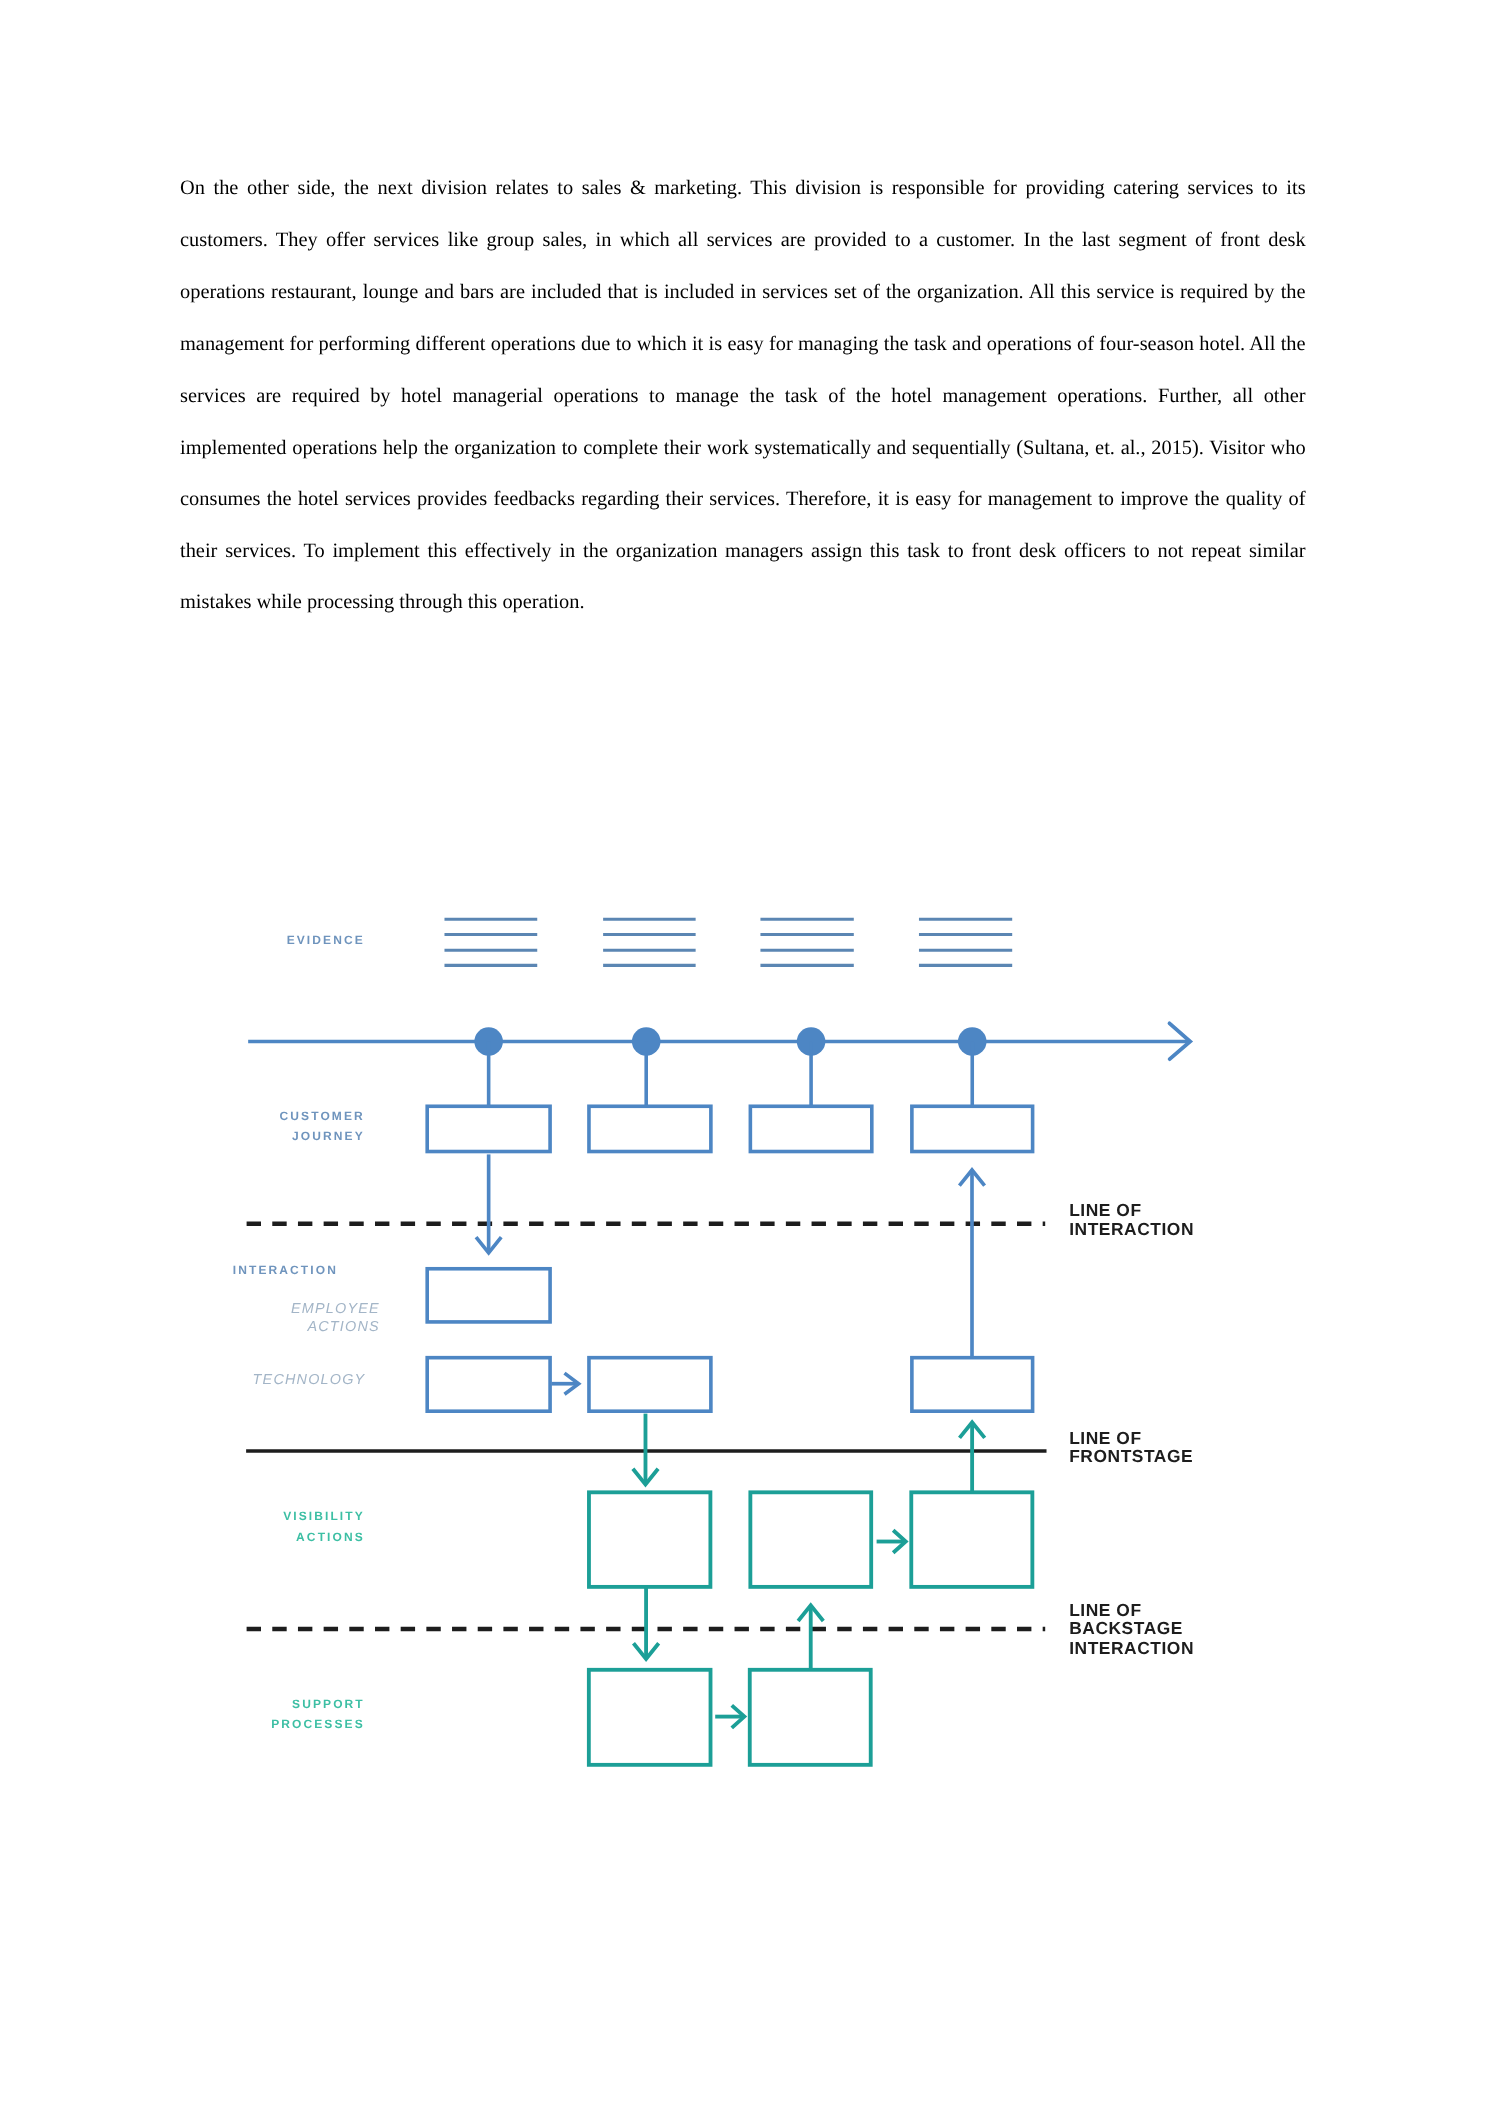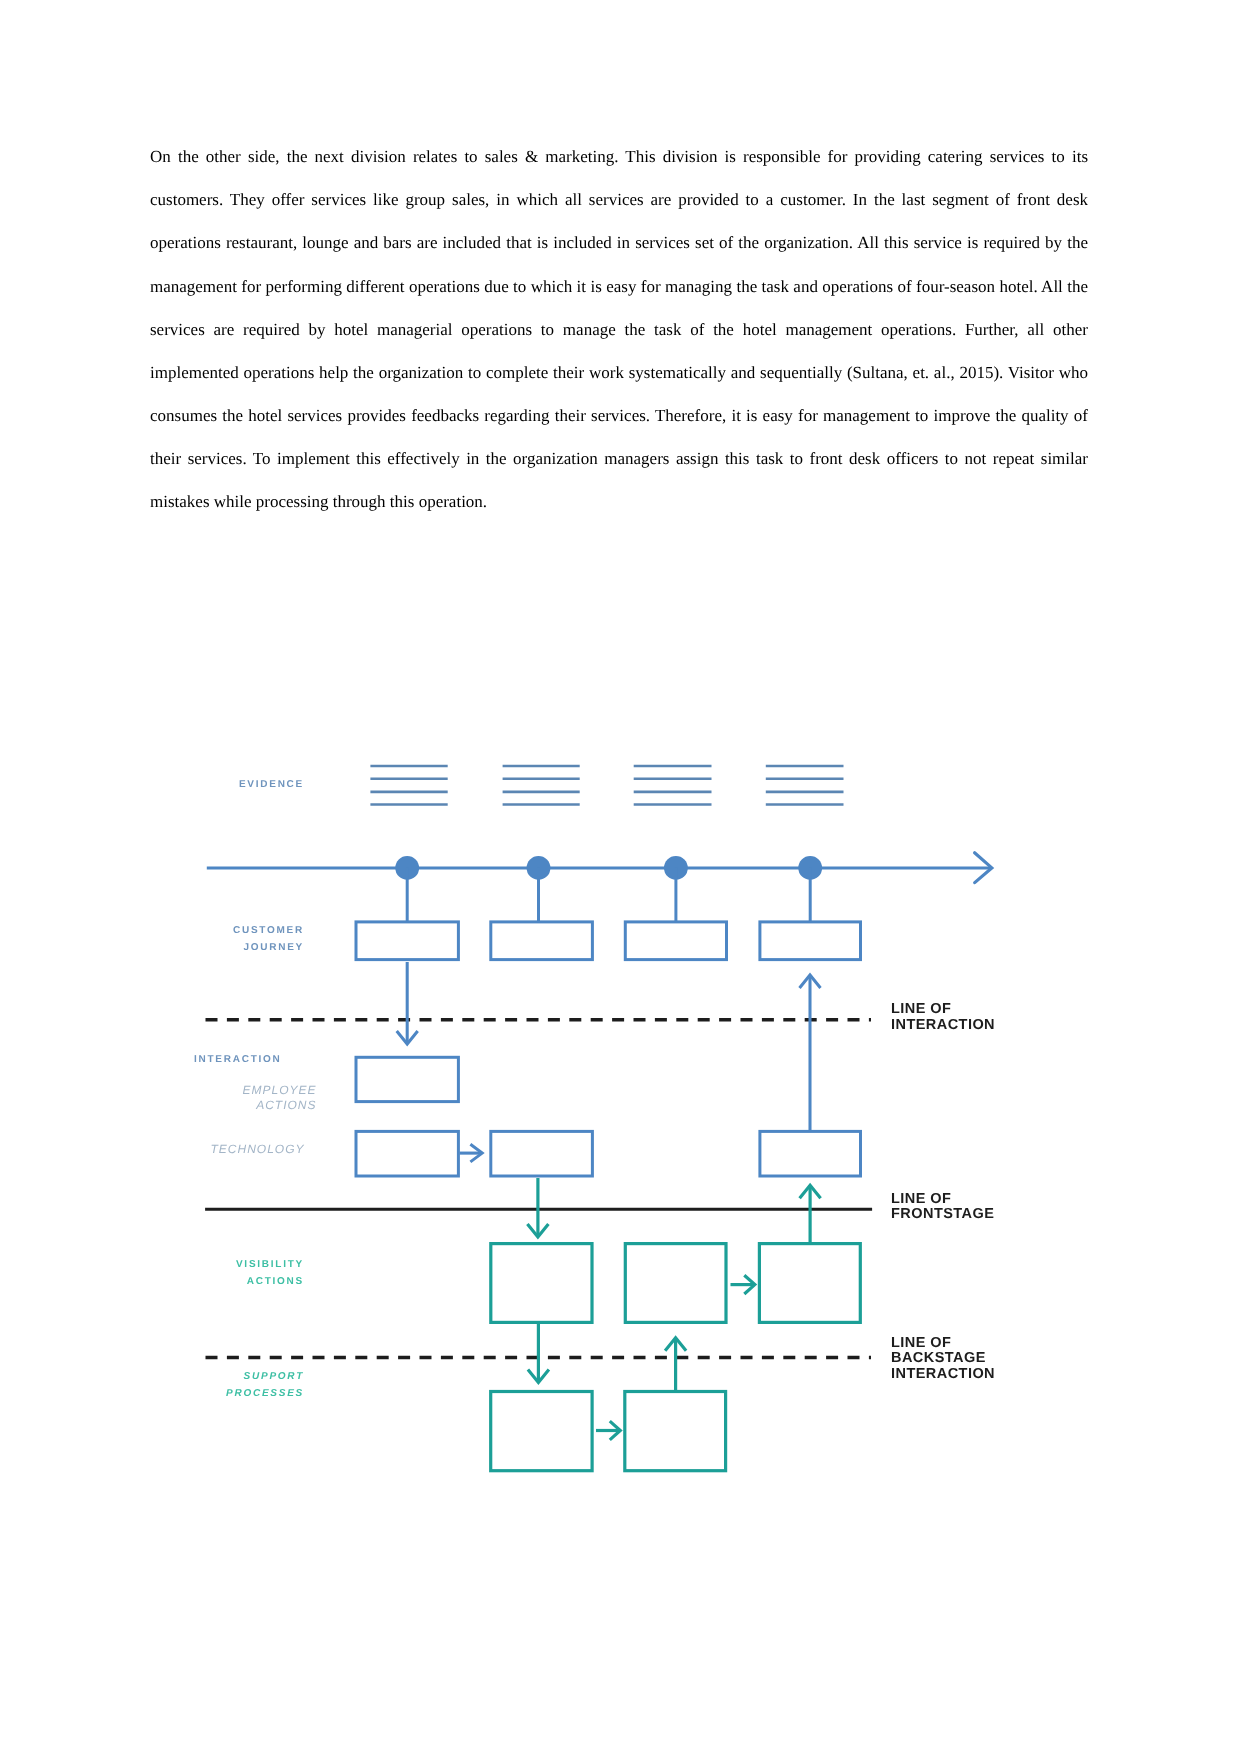--- a/index.html
+++ b/index.html
@@ -59,21 +59,21 @@
     color:var(--blue-label-faint);
     text-align:right;
     white-space:nowrap;
   }
   .lbl-evidence{ left:  0px; top:776px;  width:304px; }
   .lbl-cj      { left:  0px; top:922px;  width:304px; }
   .lbl-frontstage{ left:194px; top:1051px; width:200px; text-align:left; }
   .lbl-employee{ left:  0px; top:1083px; width:304.5px;padding-left:12px; }
   .lbl-tech    { left:  0px; top:1141.5px; width:304.5px; }
   .lbl-backstage{ left: 0px; top:1255.5px; width:304px; color:var(--teal-label); }
-  .lbl-support { left:  0px; top:1368px; width:304px; color:var(--teal-label);font-style:italic; }
+  .lbl-support { left:  0px; top:1412px; width:304px; color:var(--teal-label); }
 
   .dlbl{
     position:absolute;
     font-family:Liberation Sans, sans-serif;
     font-weight:bold;
     font-size:14.5px;
     letter-spacing:0.45px;
     line-height:15.8px;
     color:var(--divider-black);
     text-align:left;

